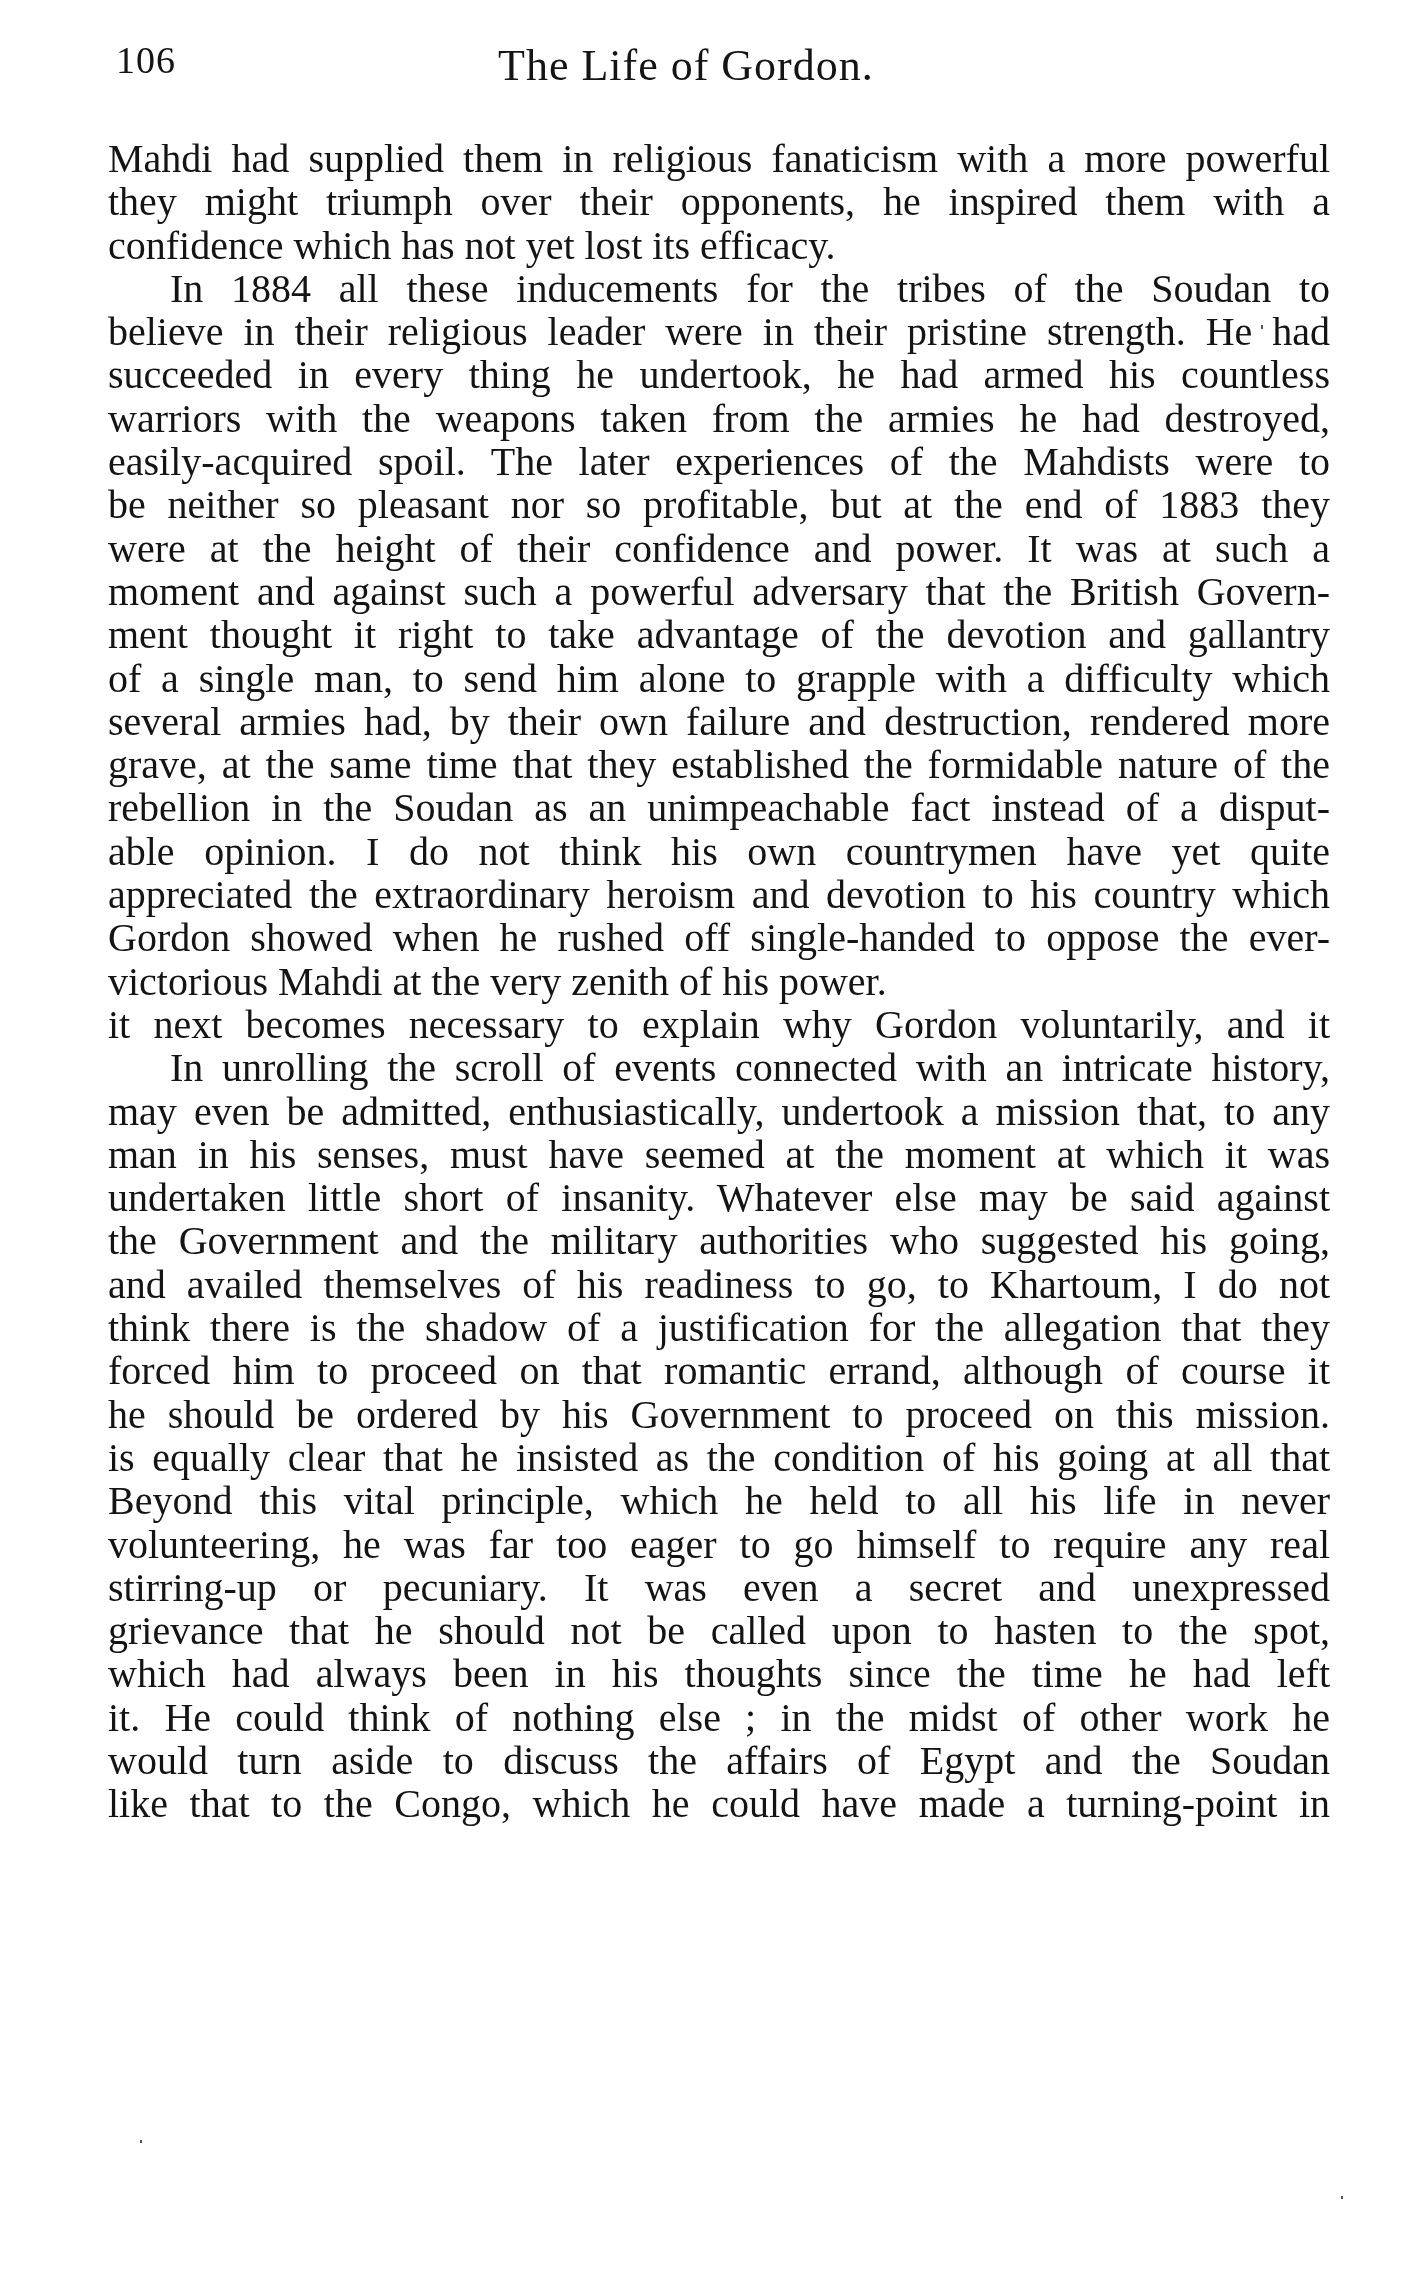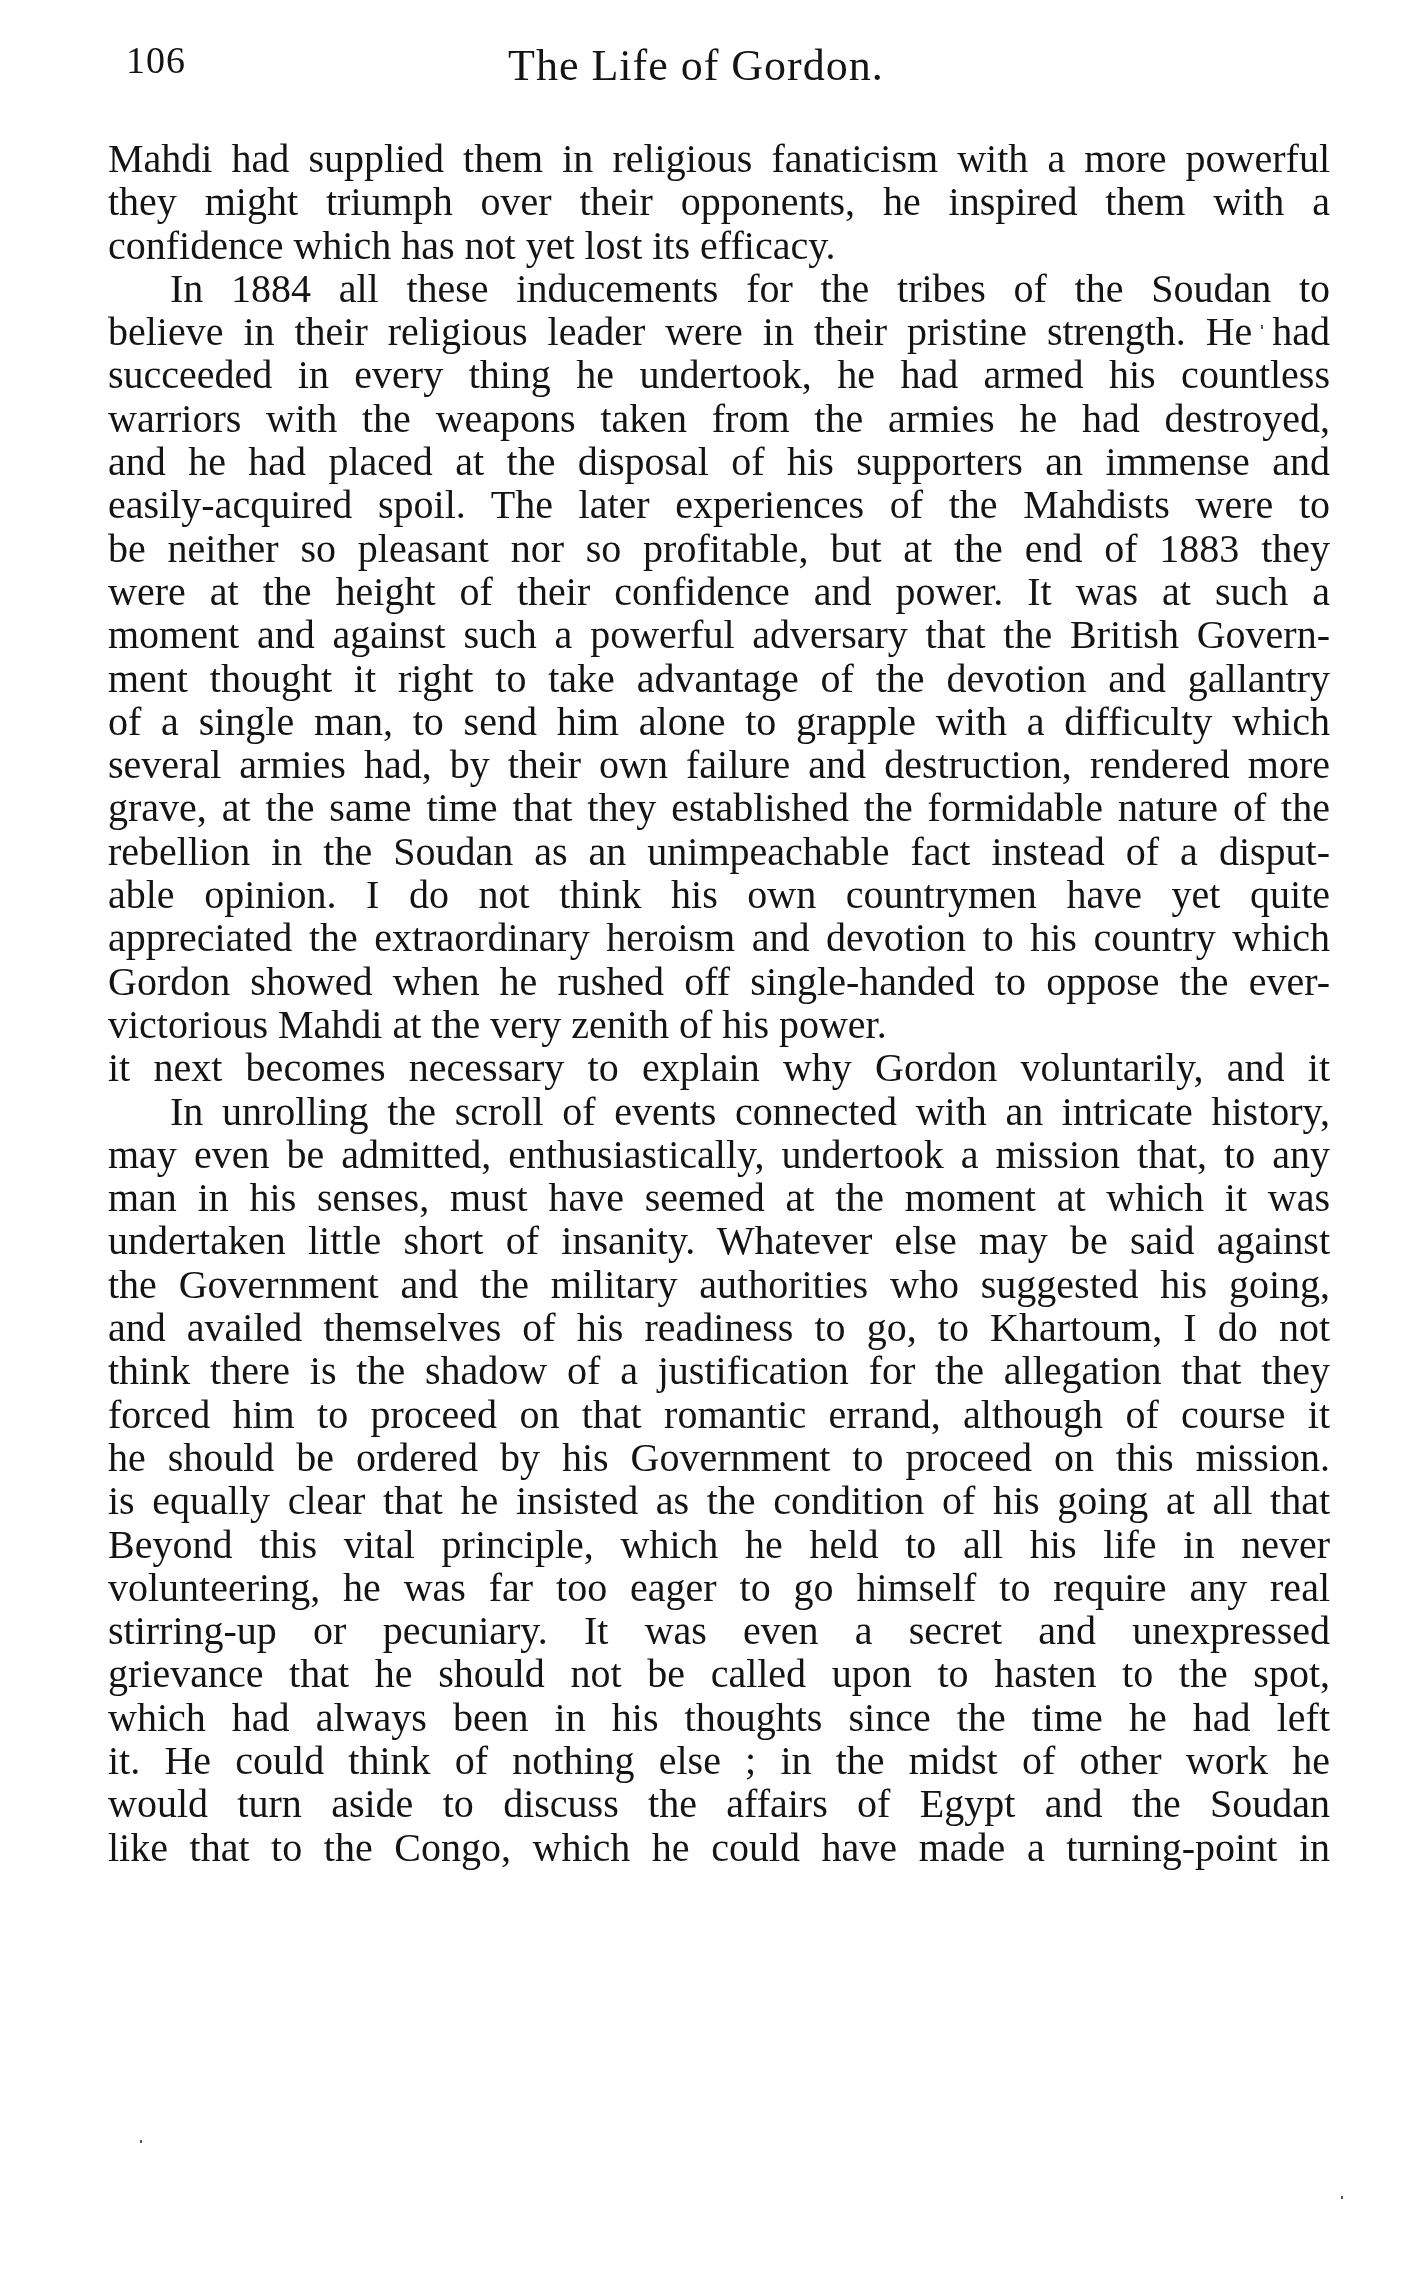--- a/index.html
+++ b/index.html
@@ -10,21 +10,21 @@
   body {
     width: 1412px;
     height: 2291px;
     position: relative;
     overflow: hidden;
     font-family: "Liberation Serif", "DejaVu Serif", serif;
     color: #141414;
   }
   .page-header {
     position: absolute;
-    left: 10px;
+    left: 0;
     top: 38px;
     width: 1233px;
     height: 60px;
   }
   .page-number {
     position: absolute;
     left: 116px;
     top: 0px;
     font-size: 38px;
     letter-spacing: 1px;
@@ -74,21 +74,20 @@
 </div>
 
 <div class="body-text" id="body-text">
     <span class="line">Mahdi had supplied them in religious fanaticism with a more powerful</span>
     <span class="line">they might triumph over their opponents, he inspired them with a</span>
     <span class="line last">confidence which has not yet lost its efficacy.</span>
     <span class="line indent">In 1884 all these inducements for the tribes of the Soudan to</span>
     <span class="line">believe in their religious leader were in their pristine strength.  He had</span>
     <span class="line">succeeded in every thing he undertook, he had armed his countless</span>
     <span class="line">warriors with the weapons taken from the armies he had destroyed,</span>
-    <span class="line">and he had placed at the disposal of his supporters an immense and</span>
     <span class="line">easily-acquired spoil.  The later experiences of the Mahdists were to</span>
     <span class="line">be neither so pleasant nor so profitable, but at the end of 1883 they</span>
     <span class="line">were at the height of their confidence and power.  It was at such a</span>
     <span class="line">moment and against such a powerful adversary that the British Govern-</span>
     <span class="line">ment thought it right to take advantage of the devotion and gallantry</span>
     <span class="line">of a single man, to send him alone to grapple with a difficulty which</span>
     <span class="line">several armies had, by their own failure and destruction, rendered more</span>
     <span class="line">grave, at the same time that they established the formidable nature of the</span>
     <span class="line">rebellion in the Soudan as an unimpeachable fact instead of a disput-</span>
     <span class="line">able opinion.  I do not think his own countrymen have yet quite</span>

